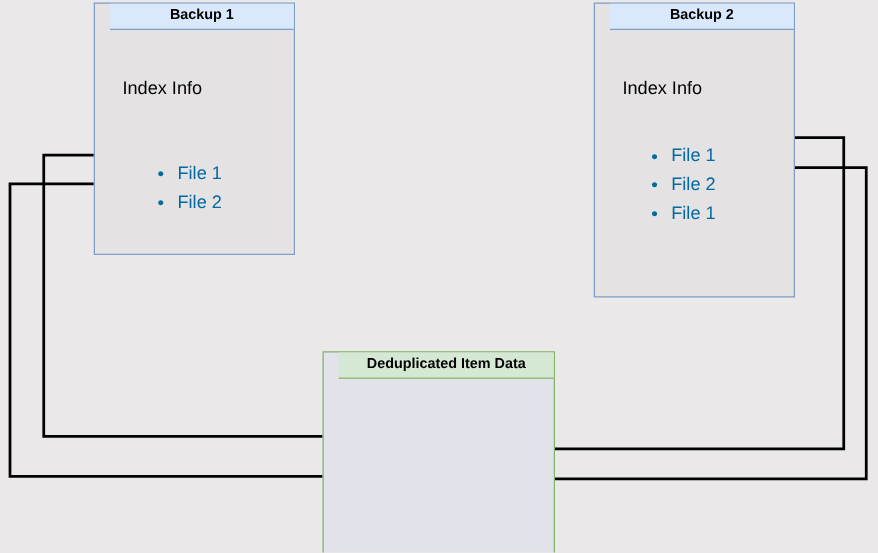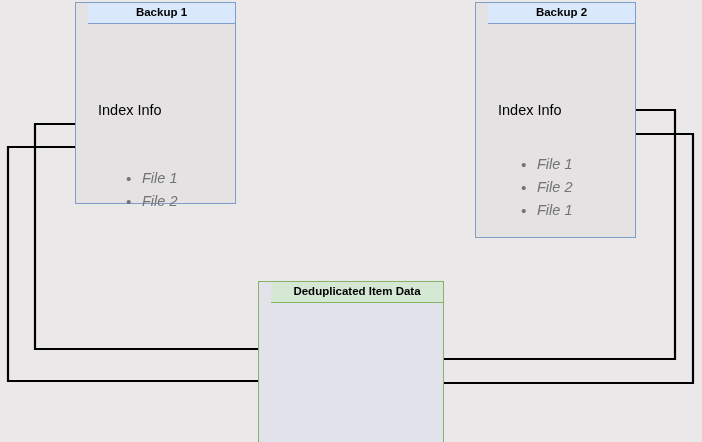--- a/index.html
+++ b/index.html
@@ -43,21 +43,20 @@
     font-size: 11.5px;
     font-weight: bold;
     color: #000;
     border-bottom-width: 1px;
     border-bottom-style: solid;
     margin-left: 12px;
   }
   .node-body {
     position: relative;
     height: calc(100% - 21px);
-    margin-top: 39px;
   }
 
   
   .backup {
     border-color: #7e9ec9;
     background: #e4e2e2;
   }
   .backup .node-header {
     background: #dae8fc;
     border-bottom-color: #7e9ec9;
@@ -83,24 +82,23 @@
   ul.file-list {
     position: absolute;
     margin: 0;
     padding: 0;
     list-style: none;
   }
   ul.file-list li {
     position: relative;
     font-size: 14.5px;
     line-height: 23px;
-    color: #737373;
+    color: #0369a1;
     white-space: nowrap;
     padding-left: 16px;
-    font-style: italic;
   }
   ul.file-list li::before {
     content: "\2022";
     position: absolute;
     left: 0;
     top: 0;
     font-size: 15px;
     line-height: 23px;
   }
 </style>

